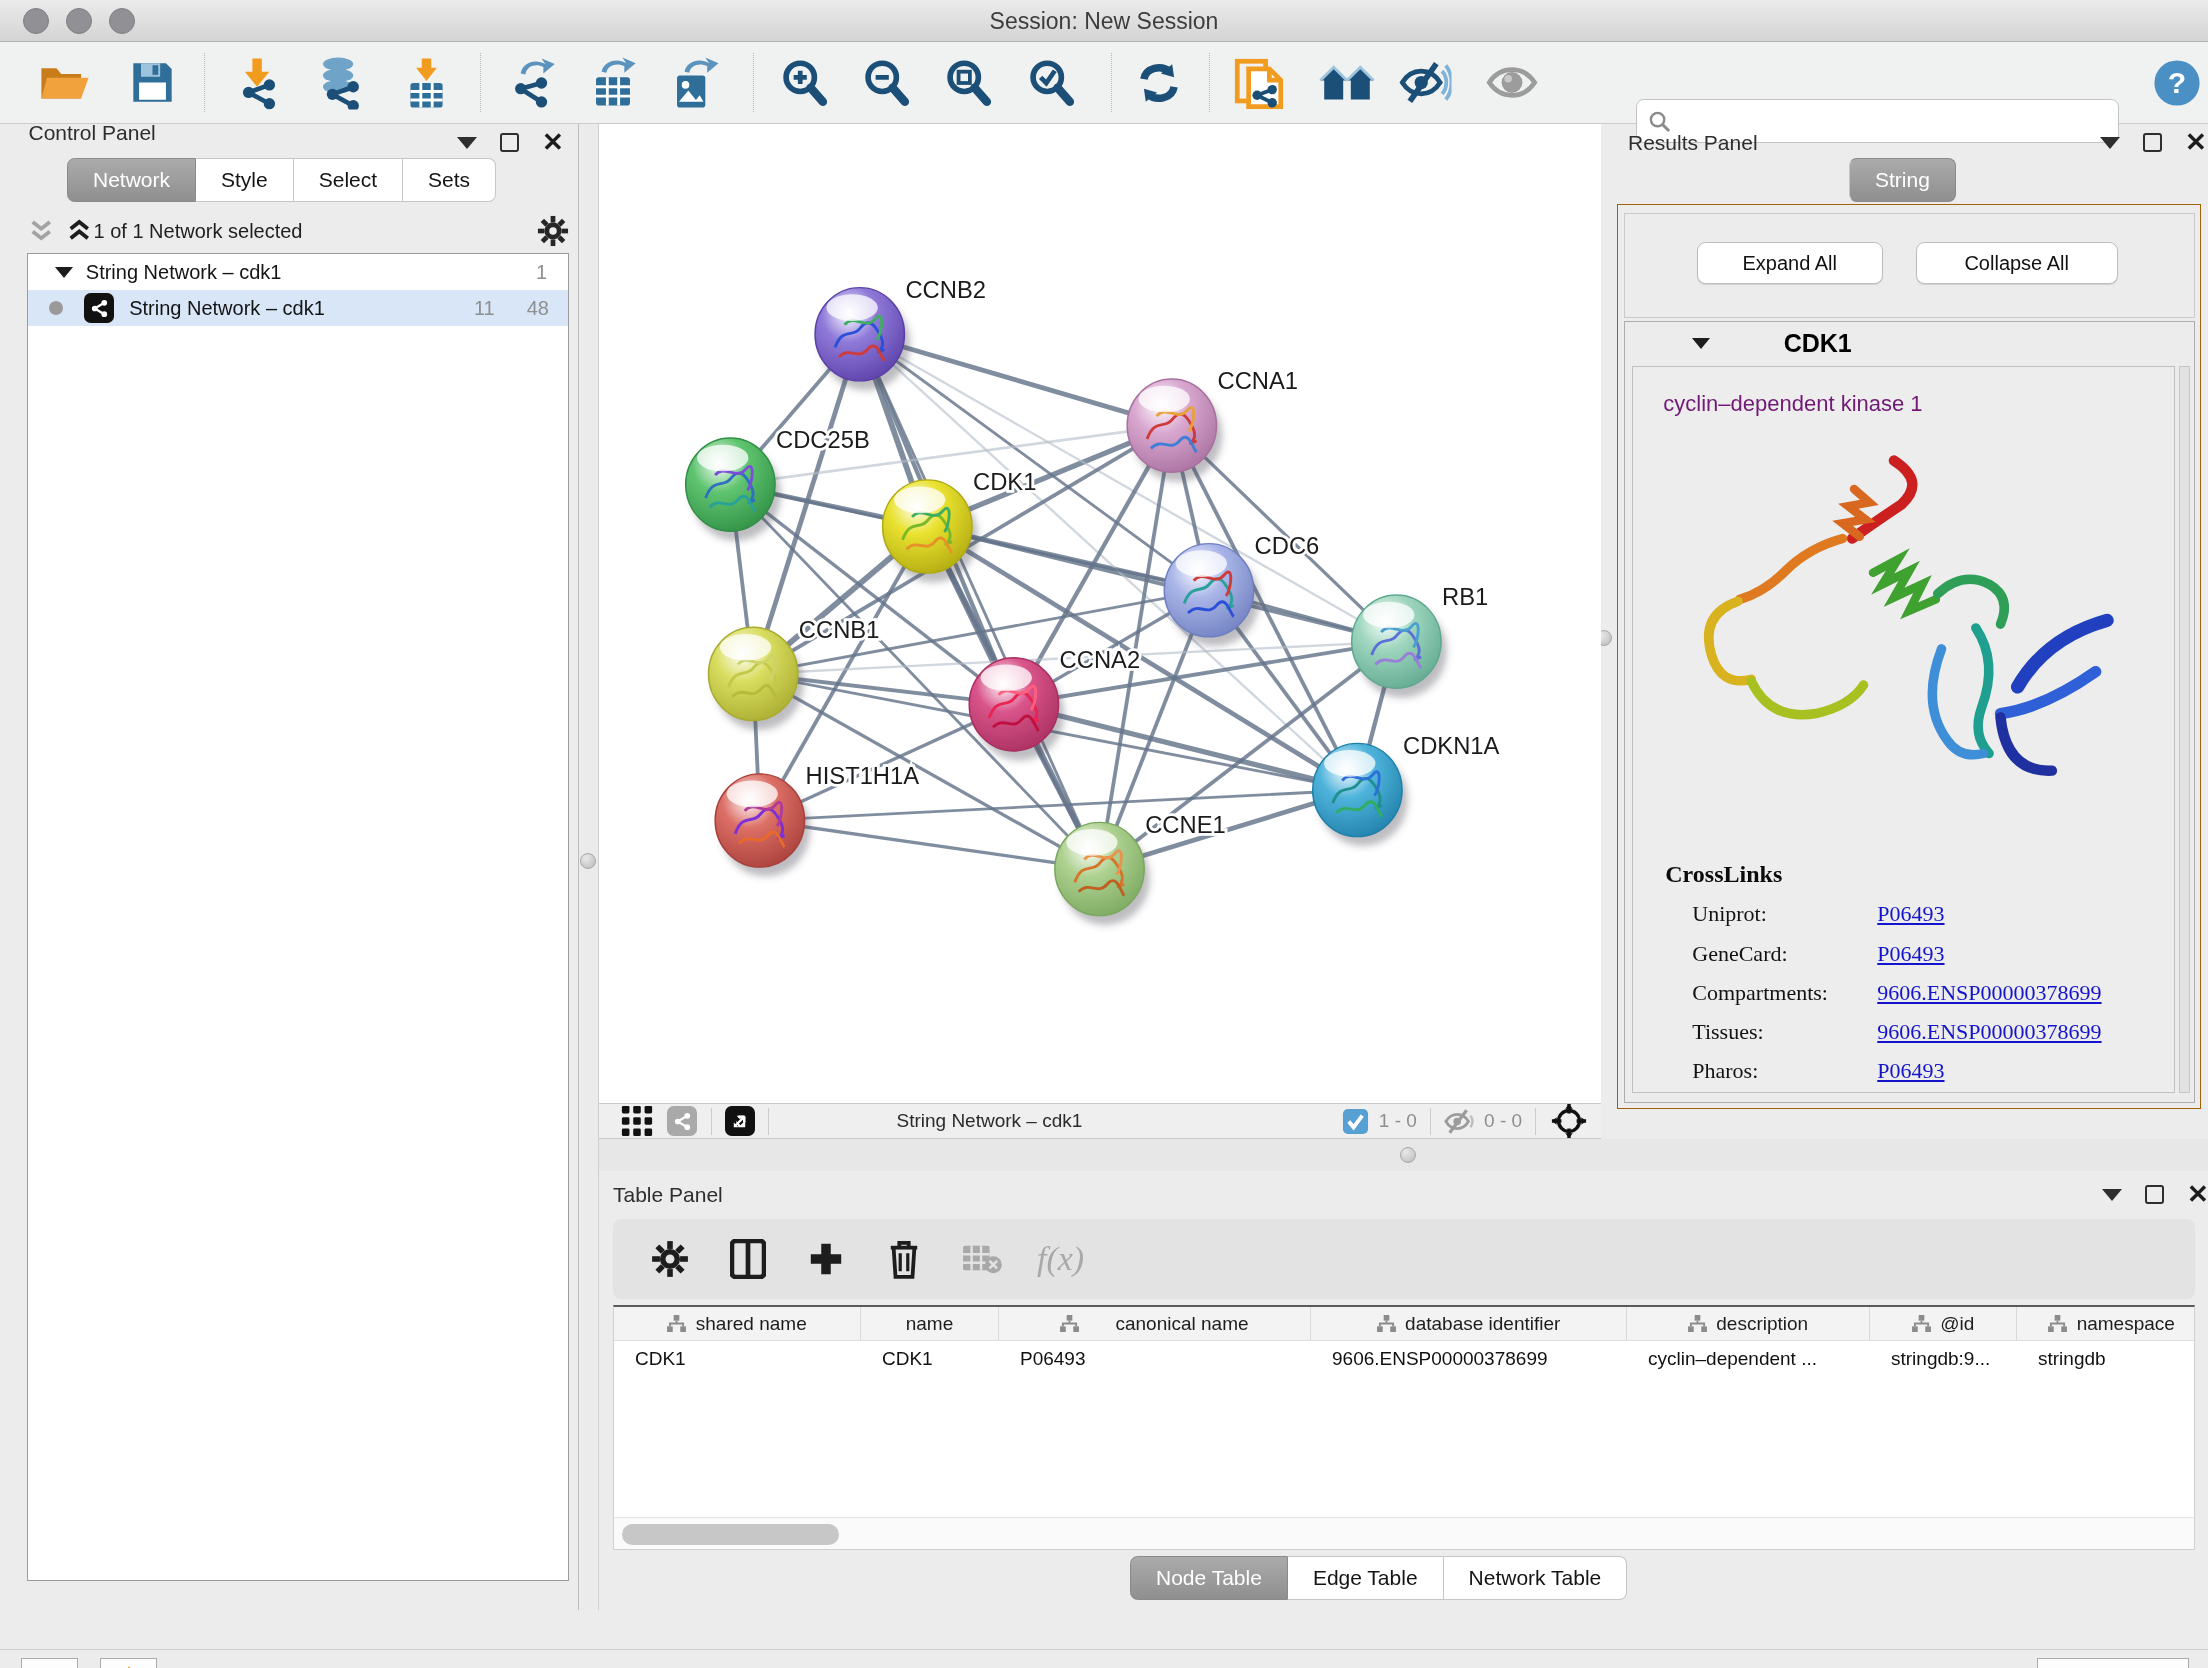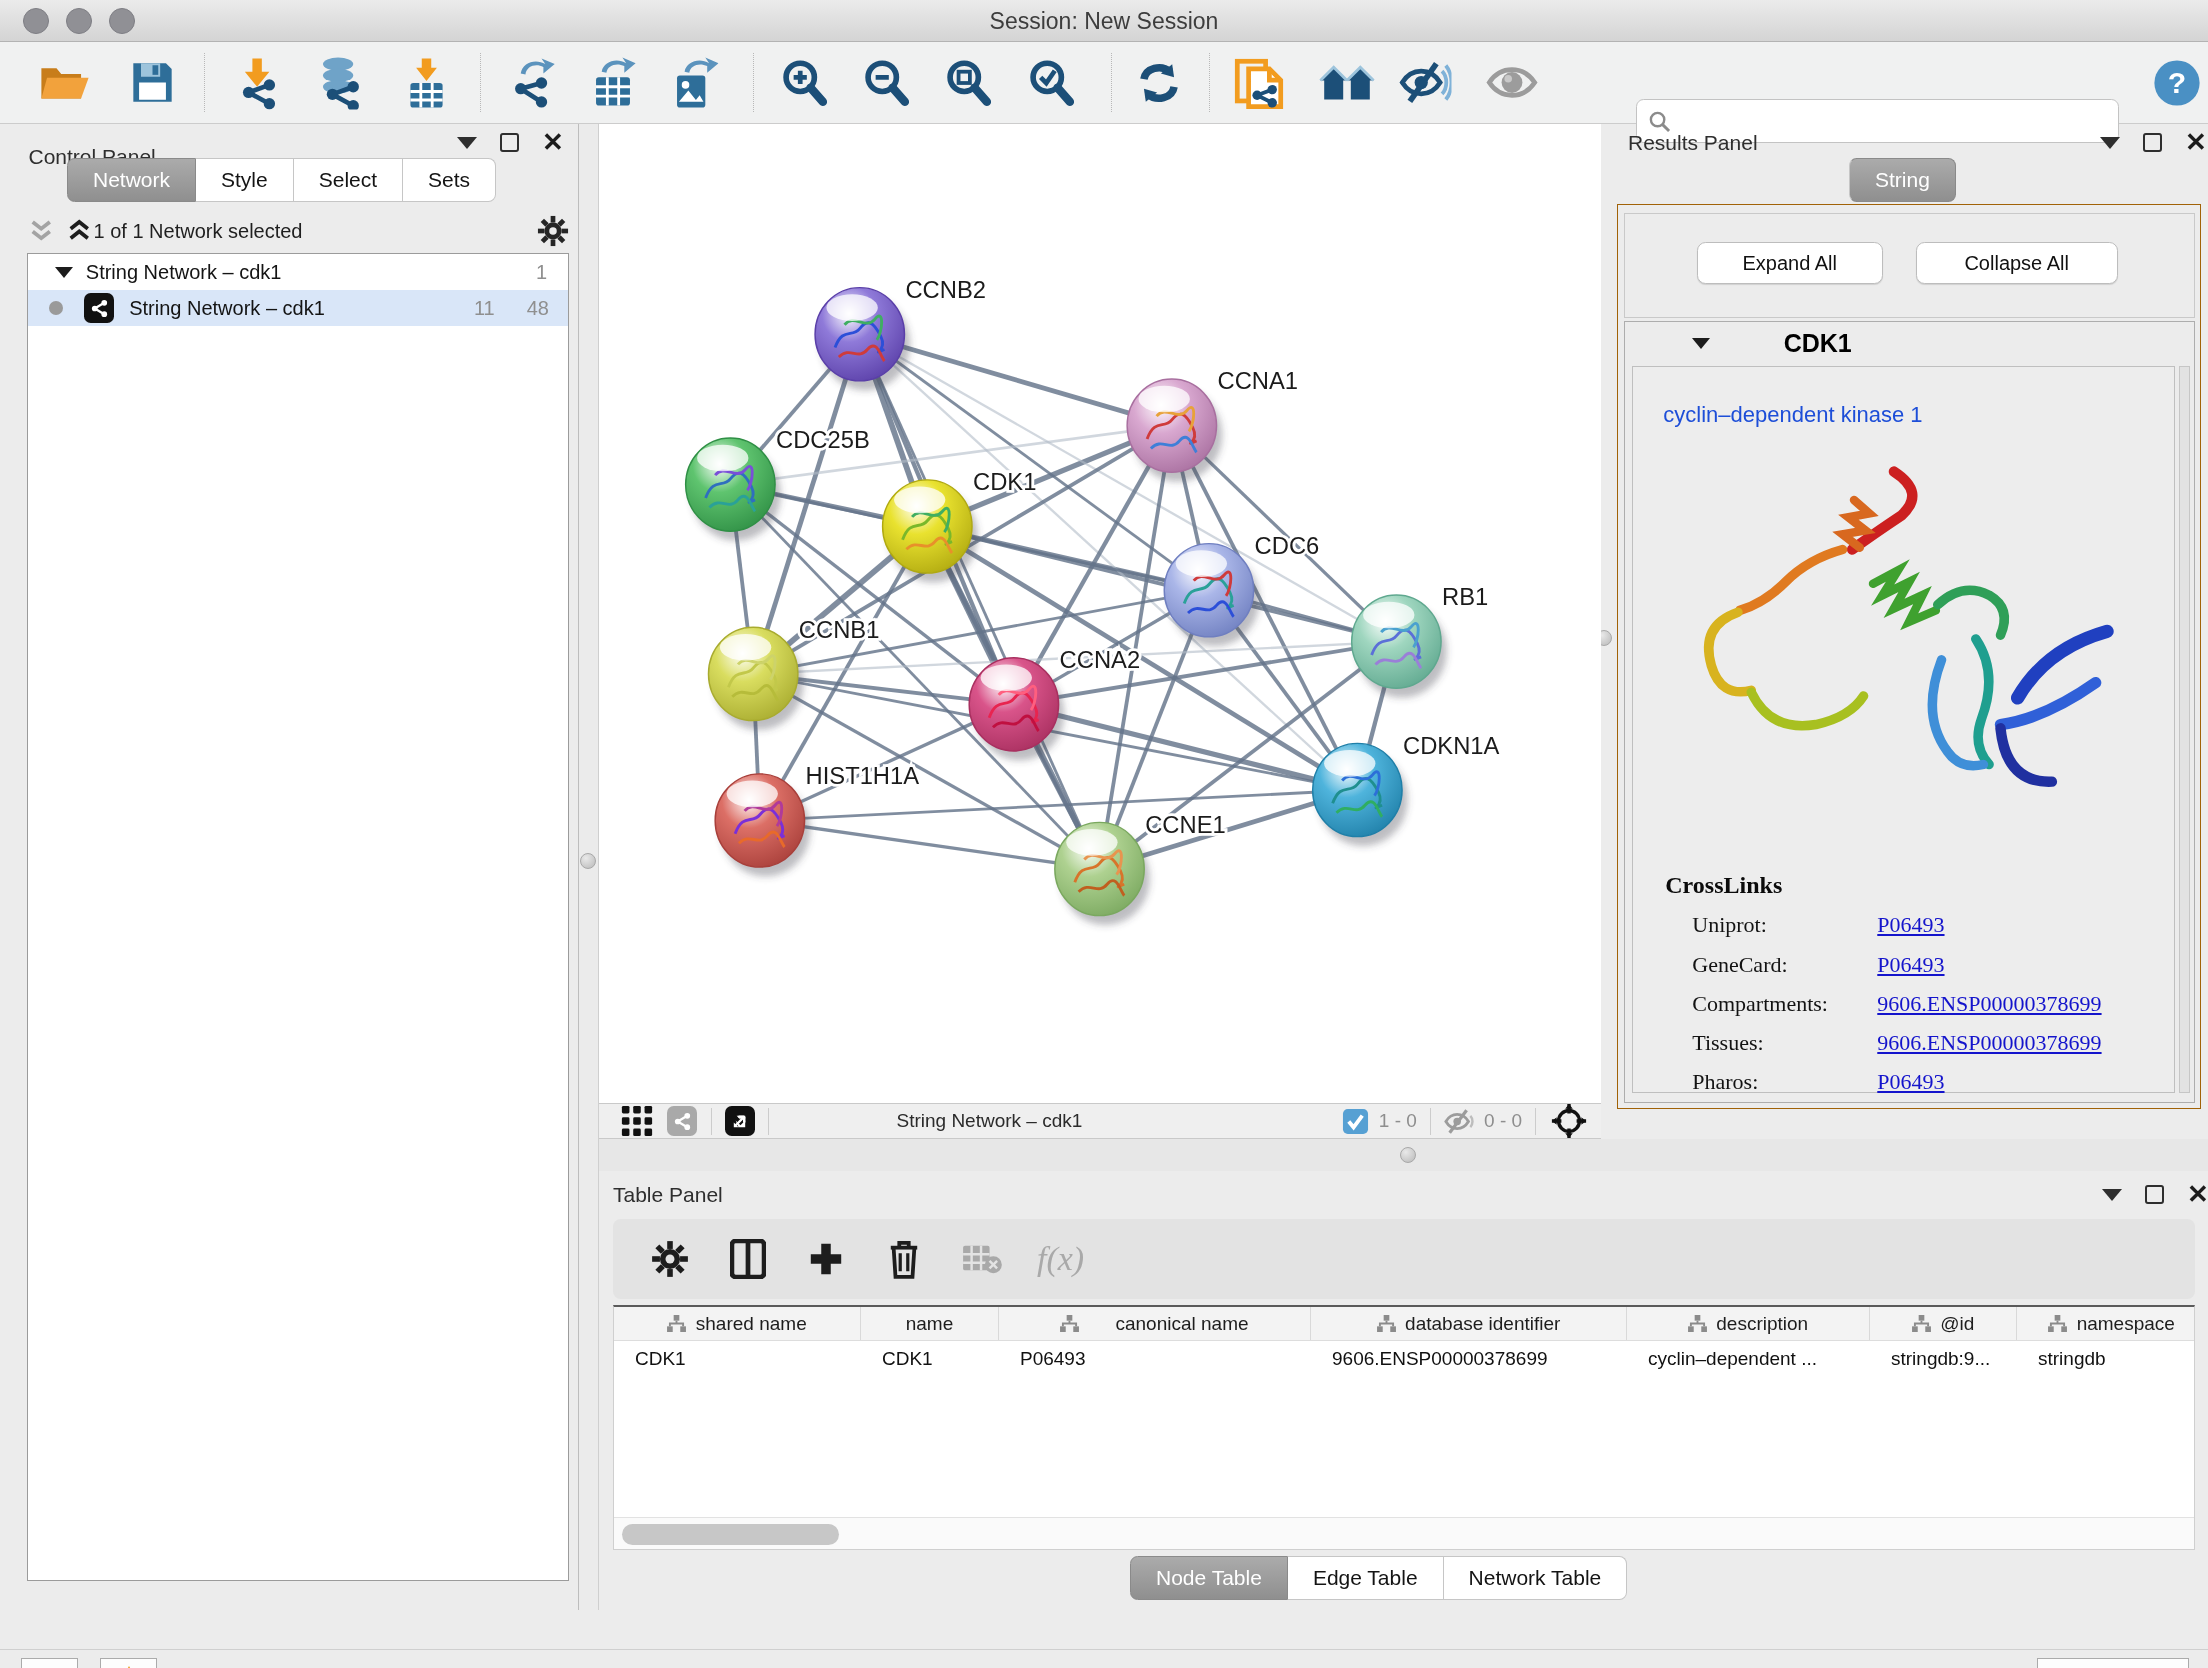--- a/index.html
+++ b/index.html
@@ -276,21 +276,21 @@
   </div>
   <div class="tbtn" style="left:2177px">
     <svg width="49" height="49" viewBox="0 0 52 52">
       <circle cx="26" cy="26" r="24" fill="#4a90c4"></circle>
       <text x="26" y="37" text-anchor="middle" font-size="32" font-weight="bold" fill="#ffffff" font-family="Liberation Sans,sans-serif">?</text>
     </svg>
   </div>
 </div>
 
 <div>
-  <div class="panel-title" style="left:28.5px; top:145px;">Control Panel</div>
+  <div class="panel-title" style="left:28.5px; top:121px;">Control Panel</div>
   <div class="panel-ctrls" style="left:457px; top:133px;">
     <span class="pc-min"></span>
     <span class="pc-float"></span>
     <span class="pc-close">✕</span>
   </div>
   <div class="tabset" style="left:67px; top:158px;" id="control-tabs">
       <span class="tab active">Network</span>
       <span class="tab">Style</span>
       <span class="tab">Select</span>
       <span class="tab">Sets</span>
@@ -658,21 +658,21 @@
     <div class="btnrow-box">
       <div class="pushbtn" style="left:72px; width:186px;">Expand All</div>
       <div class="pushbtn" style="left:291px; width:202px;">Collapse All</div>
     </div>
     <div class="res-content">
       <div class="cdk1-head">
         <span class="tri-down" style="margin:0 0 0 67px"></span>
         <span style="font-size:25px; font-weight:bold; margin-left:74px;">CDK1</span>
       </div>
       <div class="cdk1-inner">
-        <div style="font-size:22px; color:#1d4ed8; margin:35px 0 0 30px;">cyclin–dependent kinase 1</div>
+        <div style="font-size:22px; color:#701a75; margin:24px 0 0 30px;">cyclin–dependent kinase 1</div>
         <svg width="514" height="409" viewBox="0 0 540 430" style="margin:15px 0 0 23px">
           <g fill="none" stroke-linecap="round">
             <path d="M250 30 q34 22 8 46 q-30 20 -52 36" stroke="#cc2020" stroke-width="11"></path>
             <path d="M208 60 l16 14 l-22 4 l18 14 l-24 4 l18 14" stroke="#d8681f" stroke-width="9"></path>
             <path d="M196 112 q-36 10 -60 34 q-22 22 -48 30" stroke="#e07a20" stroke-width="10"></path>
             <path d="M86 178 q-40 14 -28 56 q10 34 42 26" stroke="#d8b31f" stroke-width="10"></path>
             <path d="M100 262 q20 42 68 34 q36 -8 50 -30" stroke="#a8c020" stroke-width="10"></path>
             <path d="M228 148 l26 -14 l-16 26 l28 -14 l-16 28 l30 -14 l-14 28 l28 -12" stroke="#3fa12f" stroke-width="9"></path>
             <path d="M296 170 q26 -24 54 -10 q24 14 12 42" stroke="#2f9f58" stroke-width="10"></path>
             <path d="M336 206 q24 36 6 84 q-10 28 8 48" stroke="#1f9f8f" stroke-width="10"></path>

